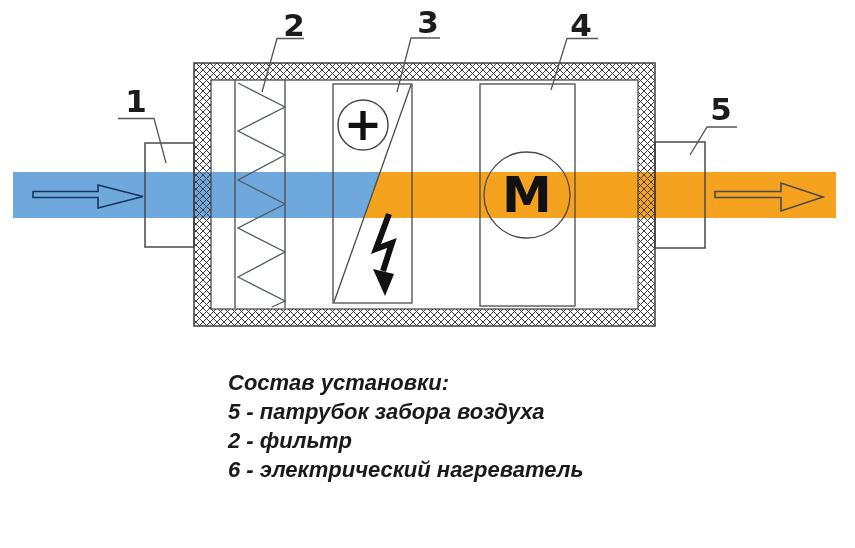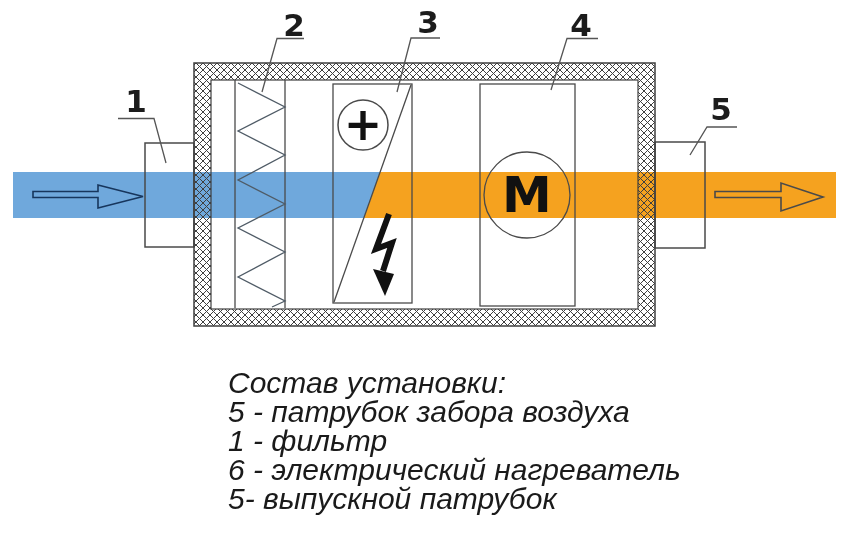--- a/index.html
+++ b/index.html
@@ -22,22 +22,22 @@
     font-family:"DejaVu Sans",sans-serif;
     font-weight:bold;
     fill:#111111;
     text-anchor:middle;
   }
   .legend{
     position:absolute;
     left:228px;
     top:368px;
     font-style:italic;
-    font-weight:normal;
-    font-size:30px;
+    font-weight:bold;
+    font-size:22px;
     line-height:29px;
     color:#1a1a1a;
     white-space:nowrap;
   }
 </style>
 </head>
 <body>
 
 <div class="canvas">
 
@@ -106,18 +106,17 @@
     </g>
     <g>
       <text class="callout-num" x="721" y="120">5</text>
       <path d="M737 127 H707 L690 155" fill="none" stroke="#555555" stroke-width="1.3"></path>
     </g>
   </svg>
 
   <div class="legend">
     <div>Состав установки:</div>
     <div>5 - патрубок забора воздуха</div>
-    <div>1 - фильтр</div>
+    <div>2 - фильтр</div>
     <div>6 - электрический нагреватель</div>
-    <div>5- выпускной патрубок</div>
   </div>
 
 </div>
 
 </body></html>

